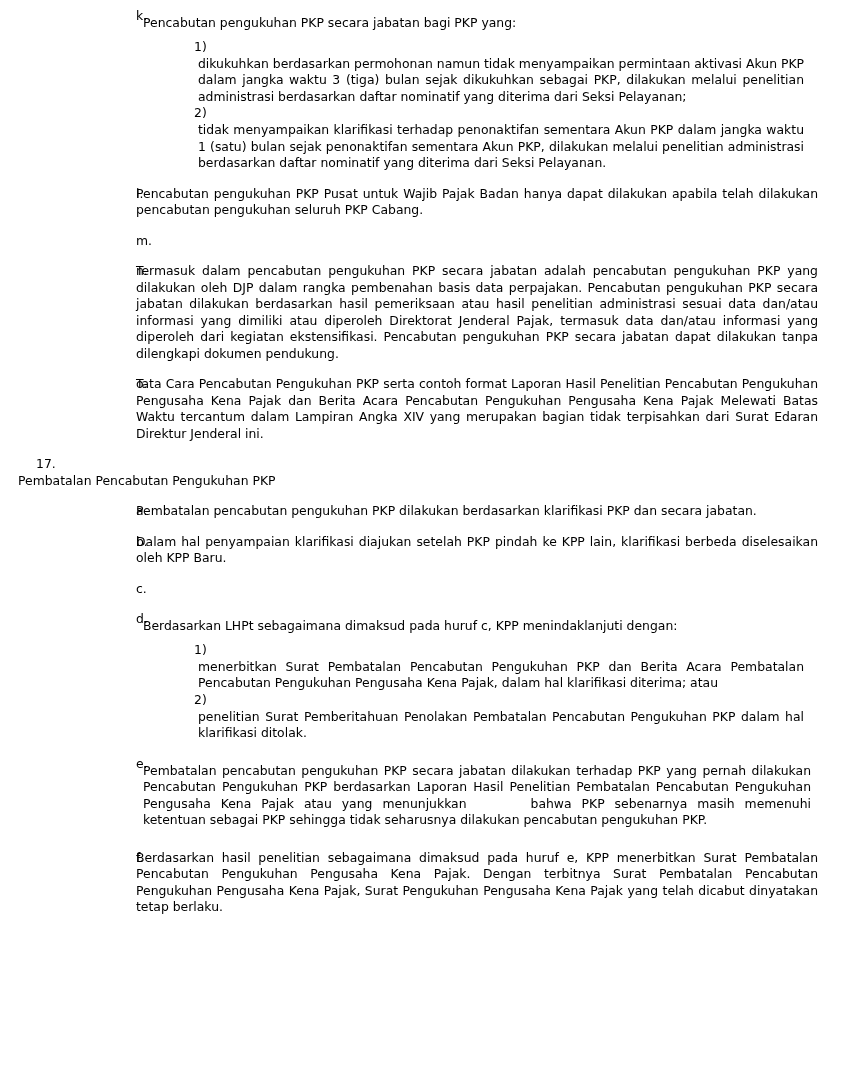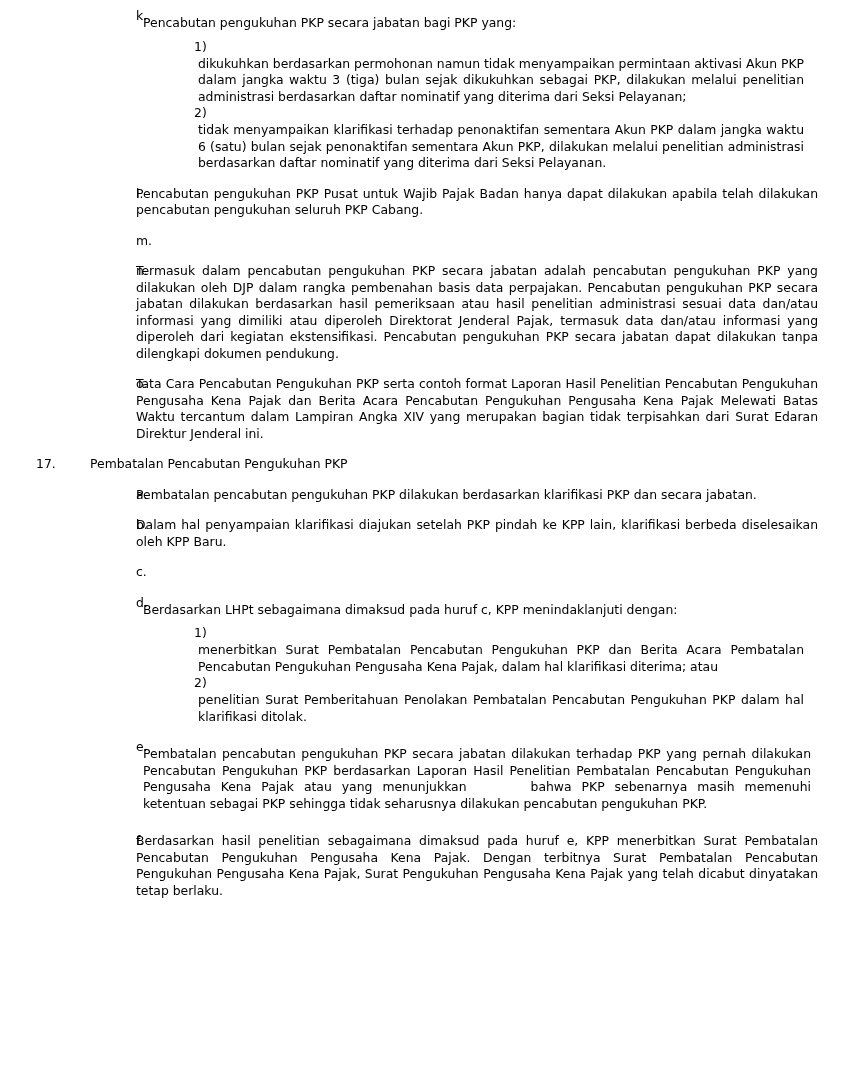--- a/index.html
+++ b/index.html
@@ -32,21 +32,21 @@
     flex: 0 0 auto;
     text-align: left;
   }
   .body {
     flex: 1 1 auto;
     text-align: justify;
     text-justify: inter-word;
   }
 
   
-  .lvl-num { margin-top: 14px; }
+  .lvl-num { margin-top: 14px; flex-direction: column; }
   .lvl-num > .marker { width: 72px; padding-left: 18px; box-sizing: border-box; }
   .lvl-num > .body { padding-right: 26px; }
 
   
   .lvl-letter { margin-top: 14px; }
   .lvl-letter > .marker { width: 64px; padding-left: 118px; box-sizing: border-box; }
   .lvl-letter > .body { padding-right: 22px; }
 
   
   .lvl-sub { margin-top: 0px; }
@@ -70,21 +70,21 @@
     <div class="marker">k.</div>
     <div class="body">
       <p class="para">Pencabutan pengukuhan PKP secara jabatan bagi PKP yang:</p>
       <div class="sublist">
         <div class="row lvl-sub">
           <div class="marker">1)</div>
           <div class="body">dikukuhkan berdasarkan permohonan namun tidak menyampaikan permintaan aktivasi Akun PKP dalam jangka waktu 3 (tiga) bulan sejak dikukuhkan sebagai PKP, dilakukan melalui penelitian administrasi berdasarkan daftar nominatif yang diterima dari Seksi Pelayanan;</div>
         </div>
         <div class="row lvl-sub">
           <div class="marker">2)</div>
-          <div class="body">tidak menyampaikan klarifikasi terhadap penonaktifan sementara Akun PKP dalam jangka waktu 6 (satu) bulan sejak penonaktifan sementara Akun PKP, dilakukan melalui penelitian administrasi berdasarkan daftar nominatif yang diterima dari Seksi Pelayanan.</div>
+          <div class="body">tidak menyampaikan klarifikasi terhadap penonaktifan sementara Akun PKP dalam jangka waktu 1 (satu) bulan sejak penonaktifan sementara Akun PKP, dilakukan melalui penelitian administrasi berdasarkan daftar nominatif yang diterima dari Seksi Pelayanan.</div>
         </div>
       </div>
     </div>
   </div>
 
   <div class="row lvl-letter">
     <div class="marker">l.</div>
     <div class="body">Pencabutan pengukuhan PKP Pusat untuk Wajib Pajak Badan hanya dapat dilakukan apabila telah dilakukan pencabutan pengukuhan seluruh PKP Cabang.</div>
   </div>
 

